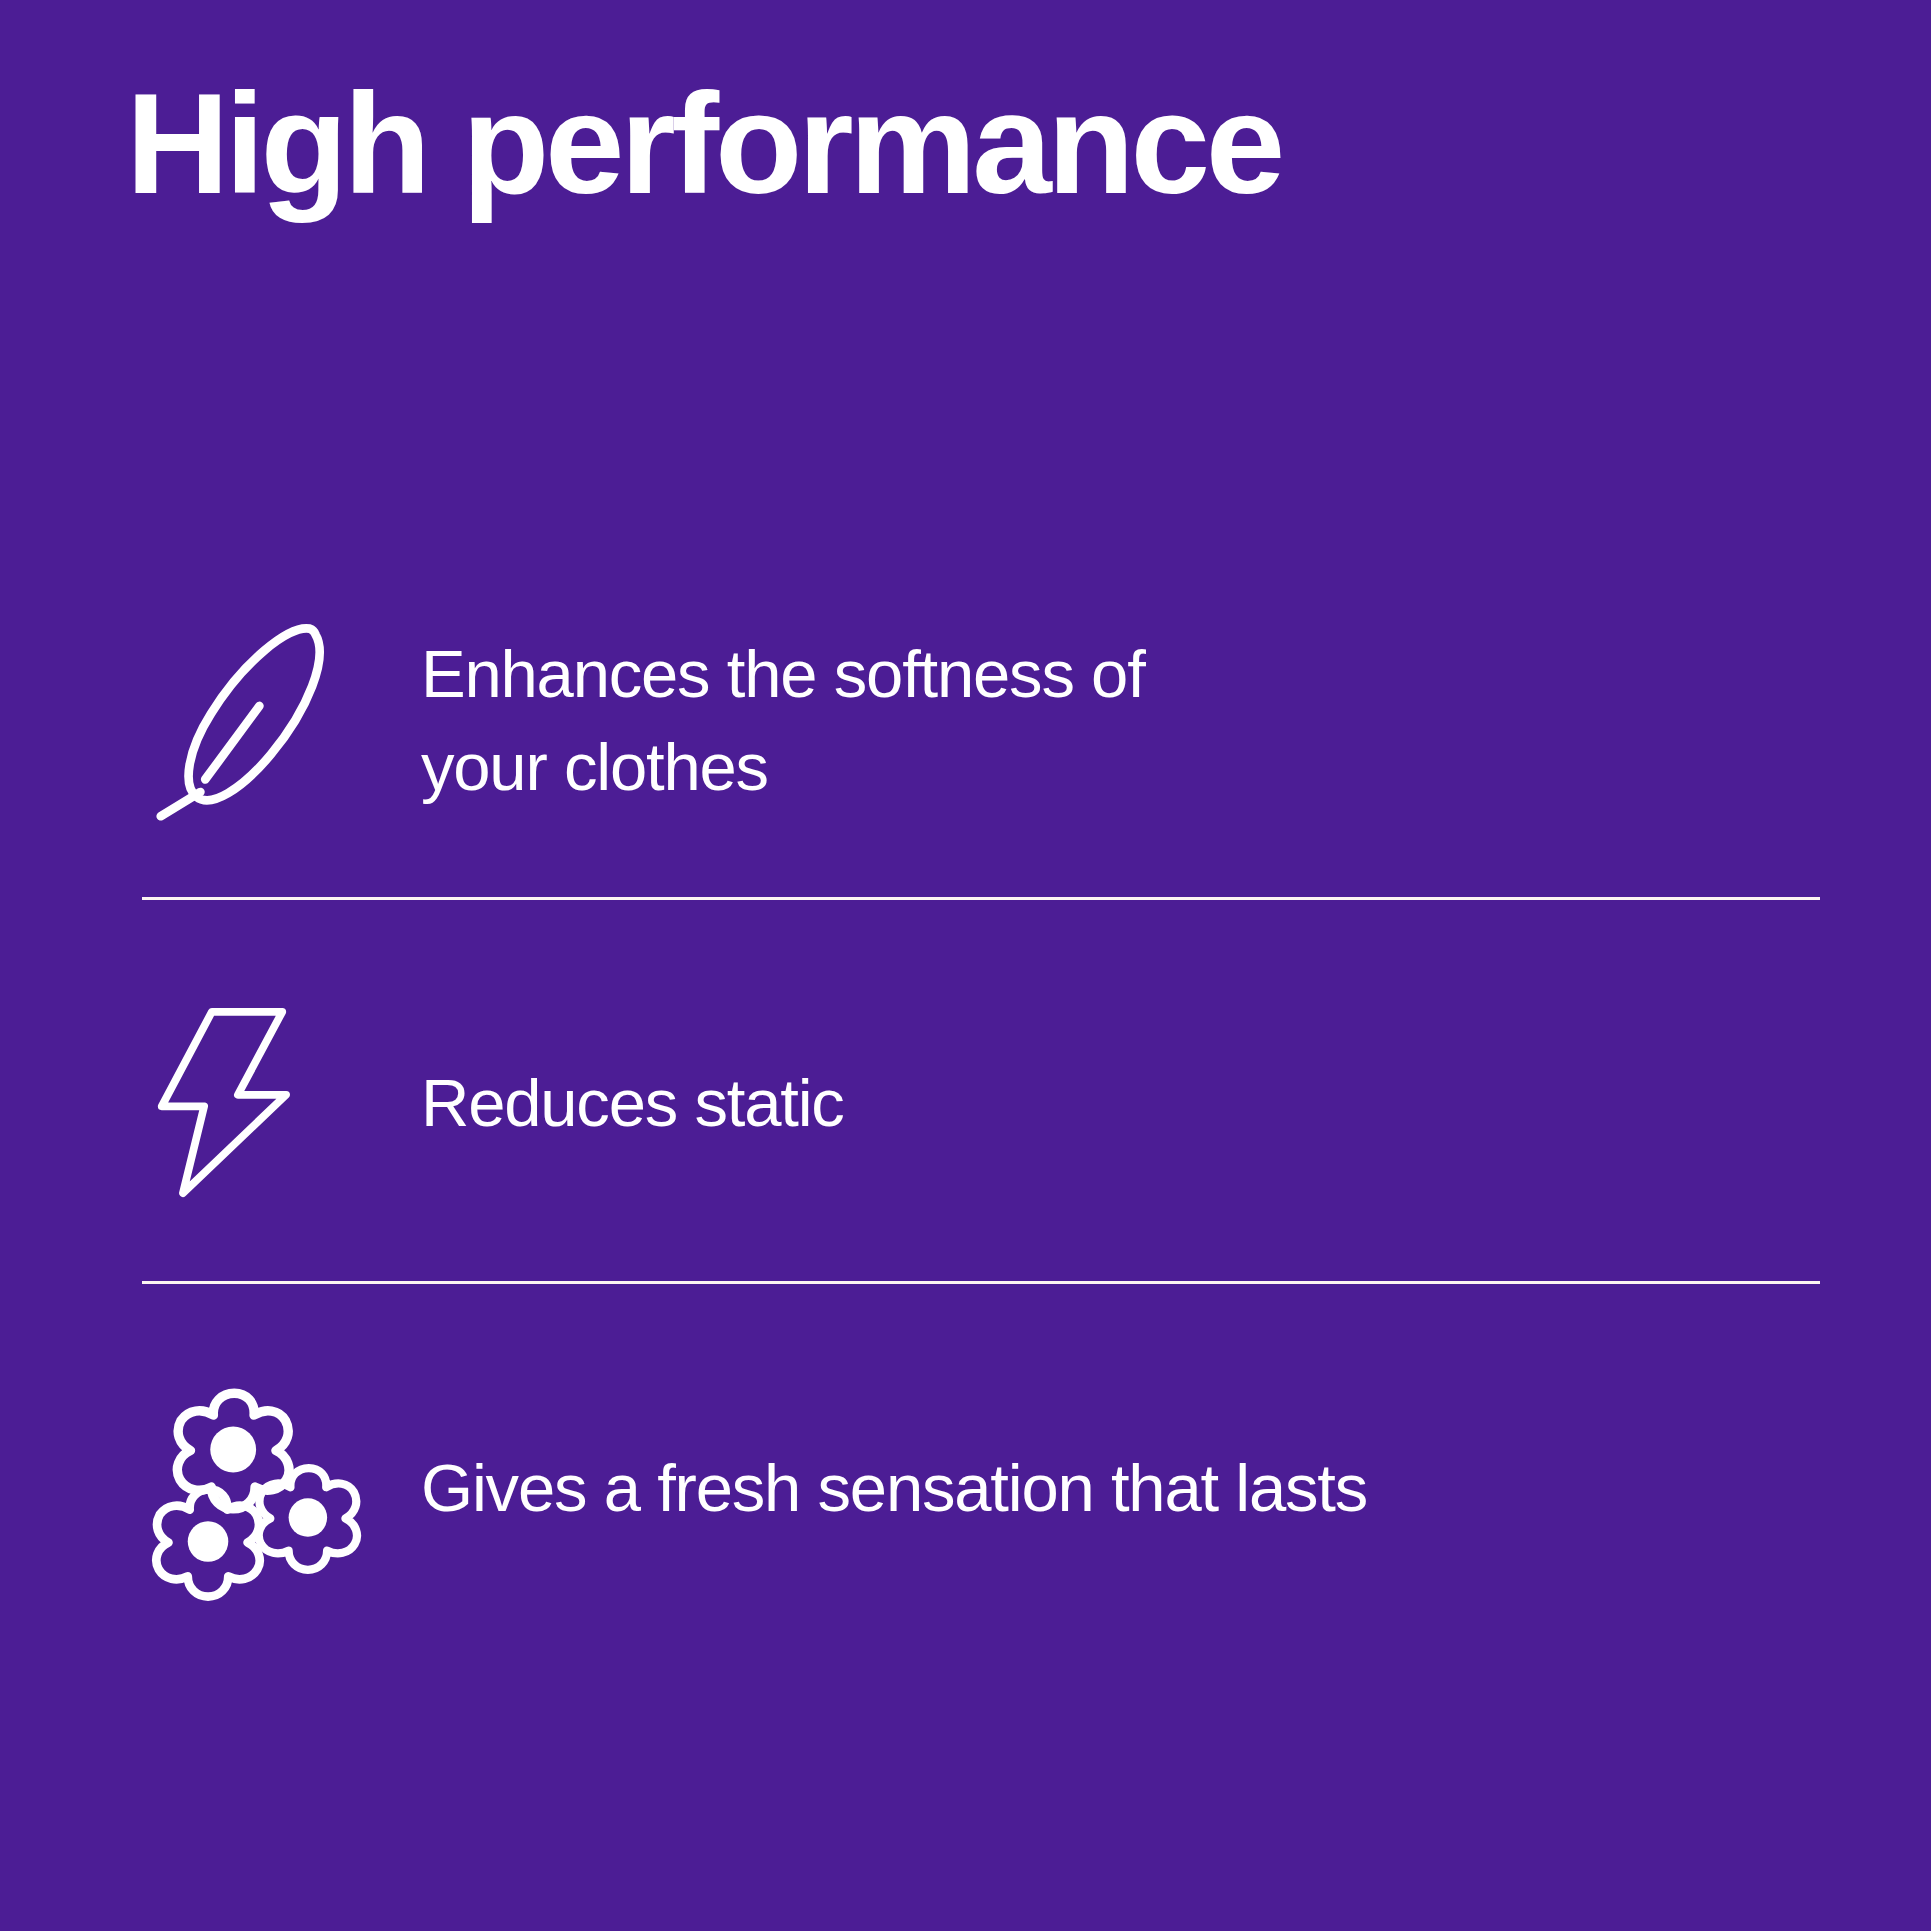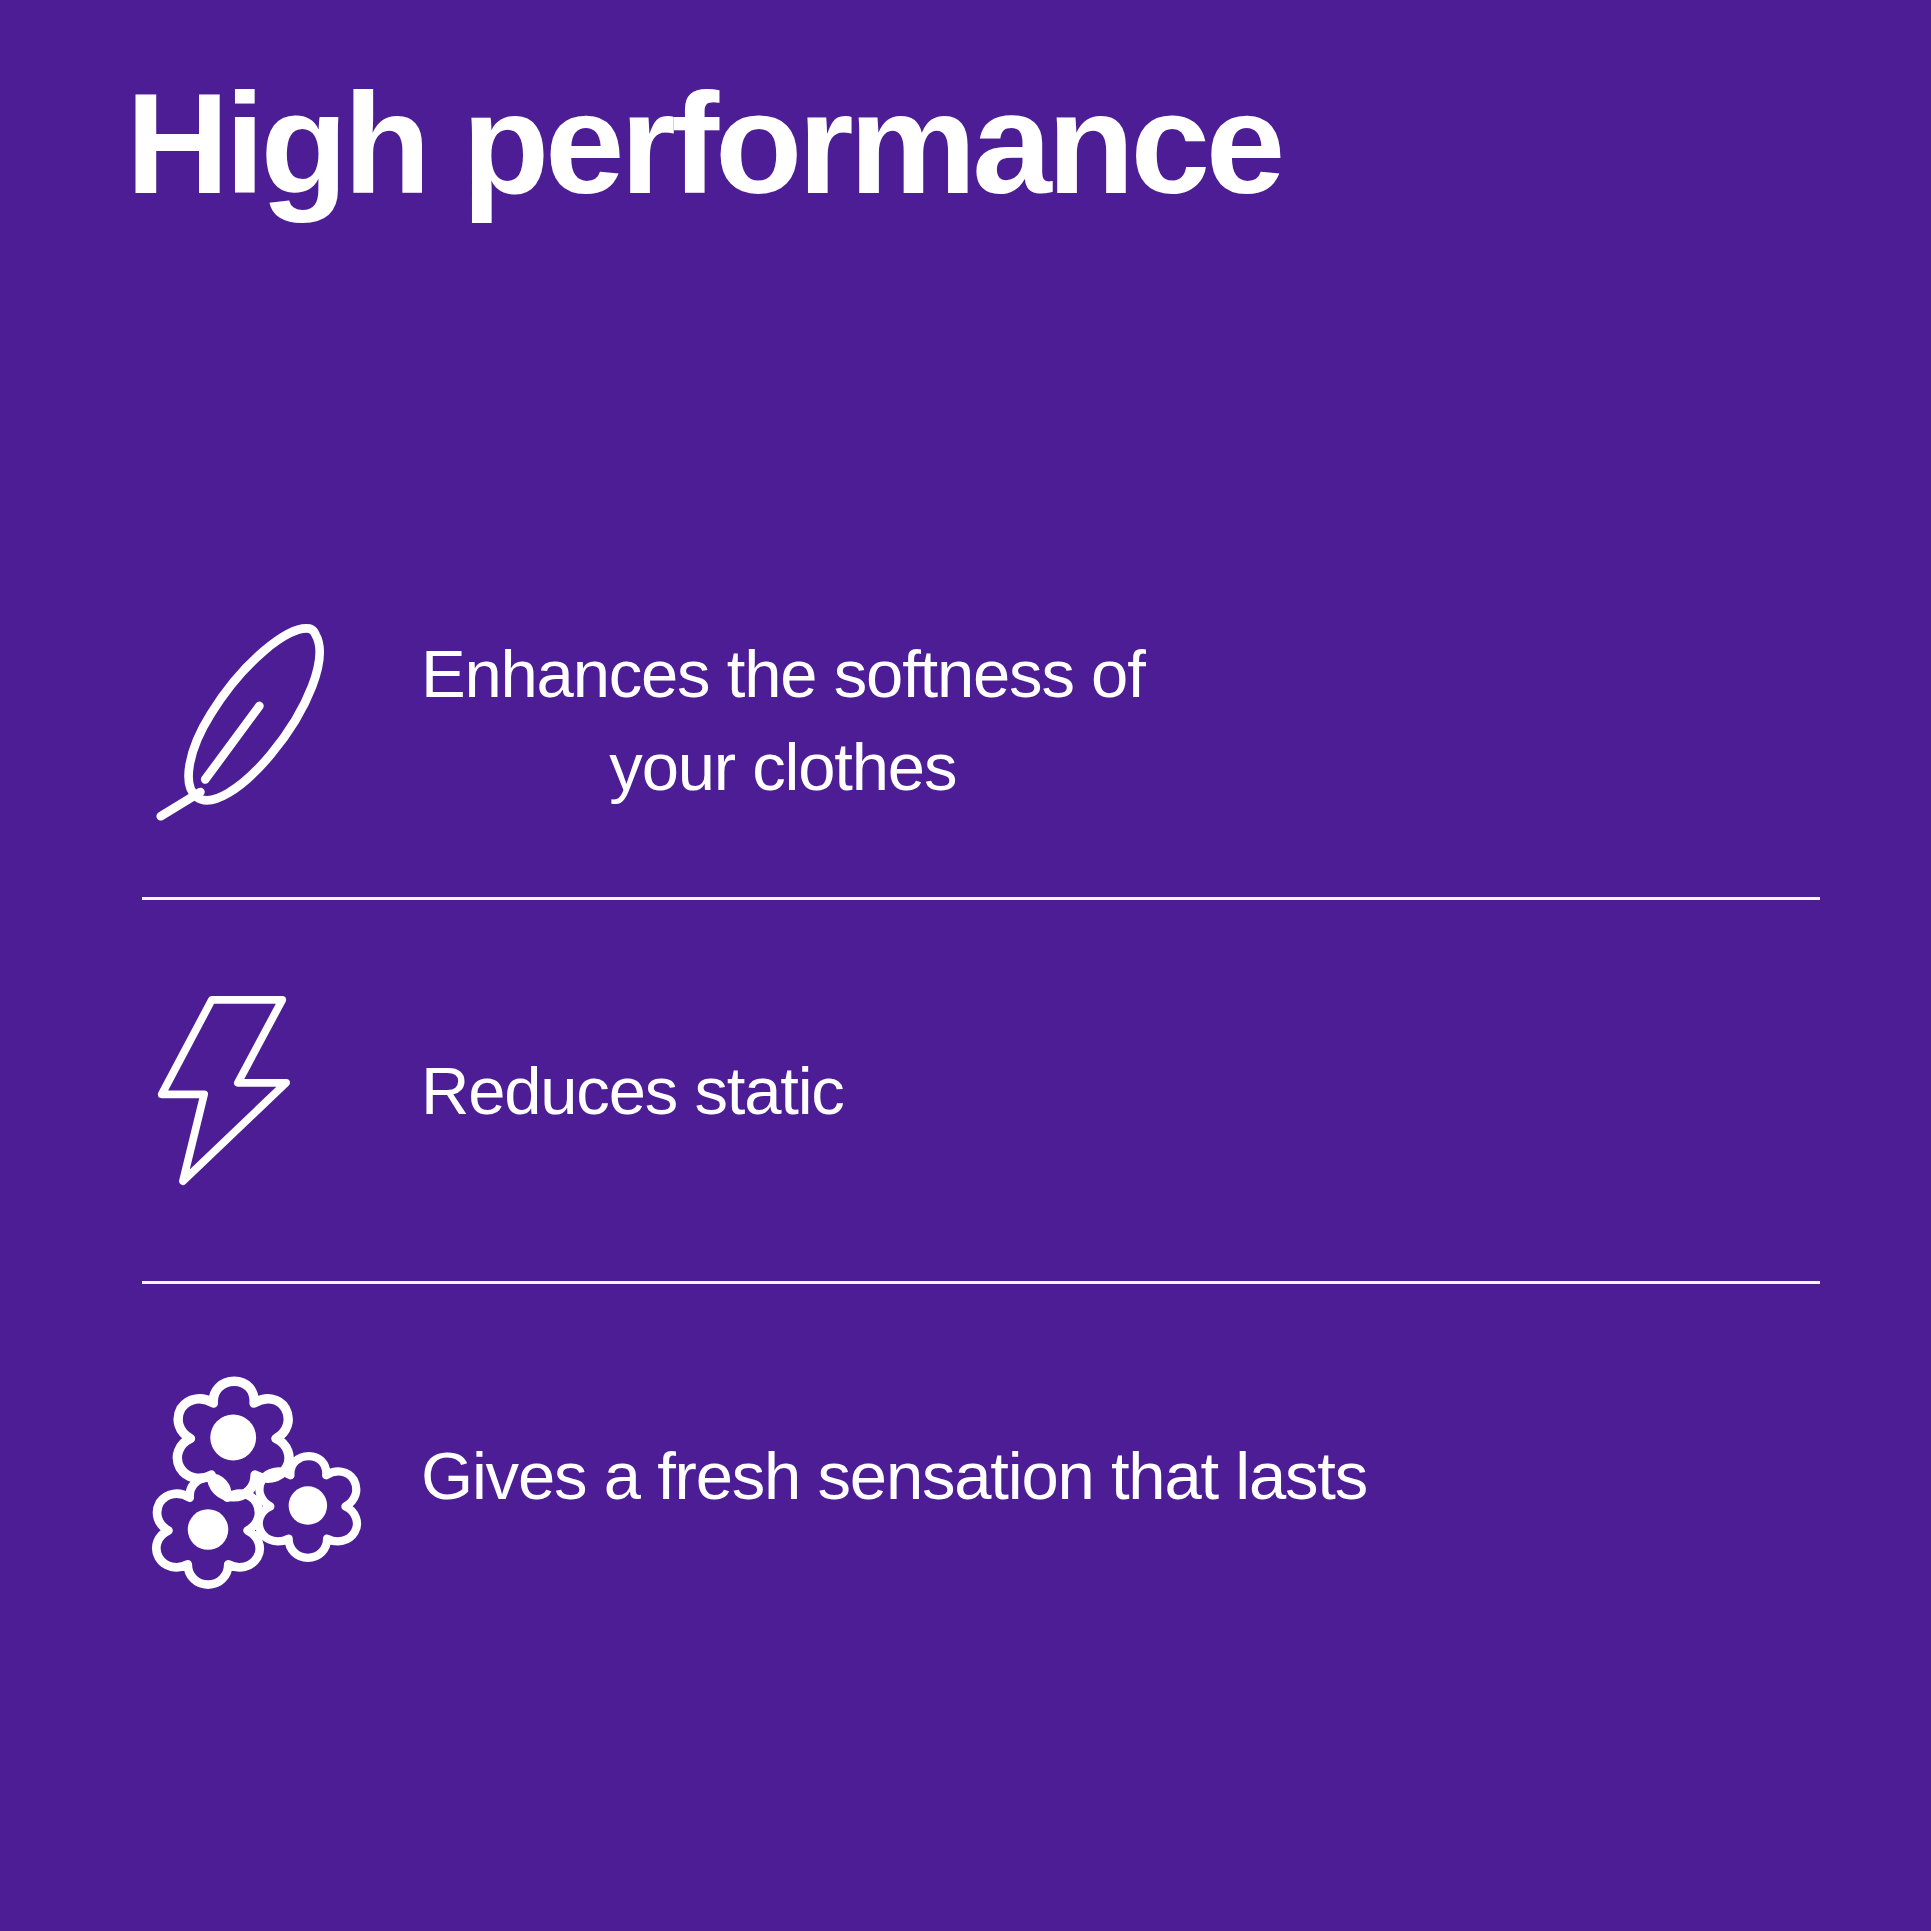--- a/index.html
+++ b/index.html
@@ -45,25 +45,24 @@
   }
 
   .feature-row {
     position: relative;
     display: flex;
     align-items: center;
     width: 1931px;
     box-sizing: border-box;
     padding-left: 126px;
     padding-right: 111px;
-    text-align: center;
   }
 
   .feature-row.row-0 { height: 357px; }
-  .feature-row.row-1 { height: 384px; }
+  .feature-row.row-1 { height: 384px; margin-top: 12px; }
   .feature-row.row-2 { height: 386px; }
 
   .feature-icon {
     width: 295px;
     min-width: 295px;
     height: 251px;
     display: flex;
     align-items: center;
     justify-content: flex-start;
     padding-left: 27px;

